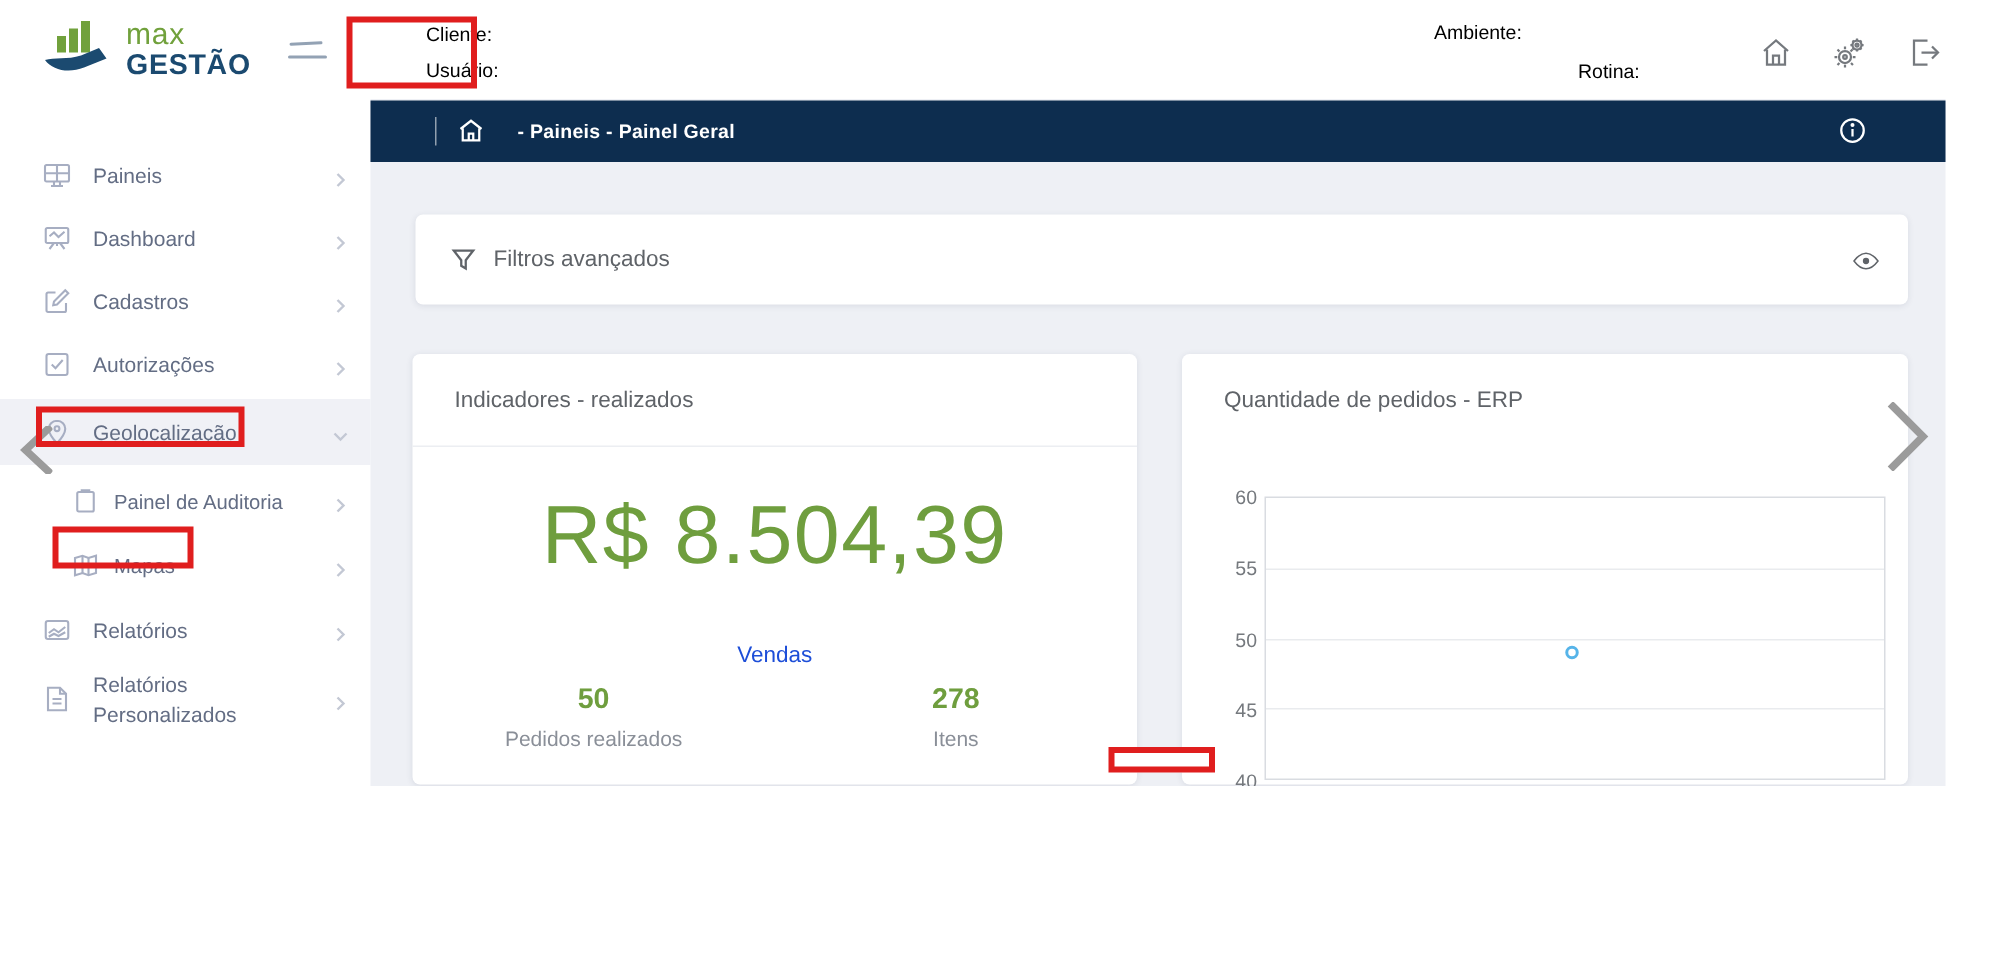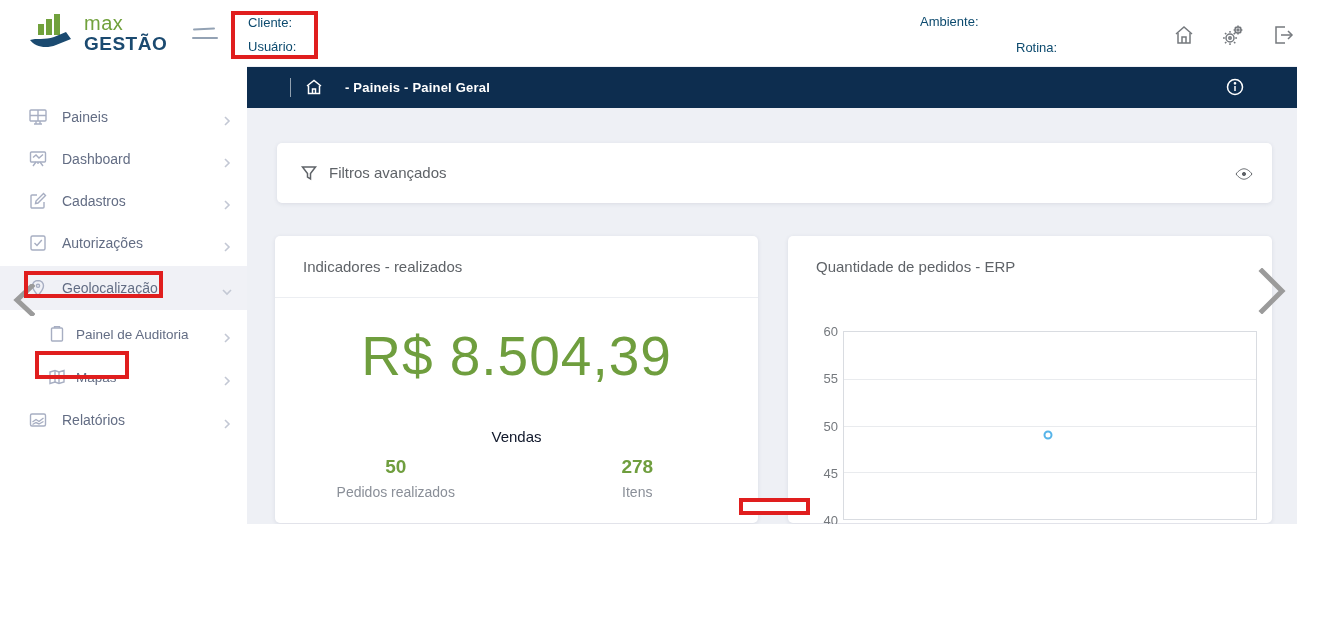--- a/index.html
+++ b/index.html
@@ -10,21 +10,21 @@
   
   .header { position:absolute; left:0; top:0; width:1297px; height:66px; background:#fff; }
   .logo { position:absolute; left:26px; top:8px; width:150px; height:50px; display:flex; align-items:center; gap:6px; }
   .logo-text { line-height:1; }
   .logo-max { color:#71a13c; font-size:20px; font-weight:400; letter-spacing:.5px; display:block; }
   .logo-gestao { color:#1b4a70; font-size:19px; font-weight:700; letter-spacing:.5px; display:block; margin-top:1px; }
   .hamburger { position:absolute; left:192px; top:26px; width:28px; height:16px; cursor:pointer; }
   .hamburger span { display:block; height:2px; background:#93a2b4; border-radius:1px; }
   .hamburger span:nth-child(1){ width:22px; margin:2px 0 7px 1px; transform:rotate(-3deg); }
   .hamburger span:nth-child(2){ width:26px; }
-  .hdr-label { position:absolute; color:#0c4a6e; font-size:13px; }
+  .hdr-label { position:absolute; color:#000000; font-size:13px;margin-left:36px; }
   .lbl-cliente { left:248px; top:15px; }
   .lbl-usuario { left:248px; top:39px; }
   .lbl-ambiente { left:920px; top:14px; }
   .lbl-rotina { left:1016px; top:40px; }
   .hdr-icon { position:absolute; top:23px; width:24px; height:24px; cursor:pointer; }
   .hdr-icon svg { stroke:#75797e; fill:none; stroke-width:1.5; }
   .icon-home-top { left:1172px; }
   .icon-gear { left:1221px; }
   .icon-exit { left:1271px; }
 
@@ -56,21 +56,21 @@
   .filter-funnel { position:absolute; left:23px; top:21px; width:18px; height:18px; }
   .filter-funnel svg { stroke:#5f6368; fill:none; stroke-width:1.5; }
   .filters-title { position:absolute; left:52px; top:21px; font-size:15px; color:#5f6368; }
   .filter-eye { position:absolute; right:18px; top:21px; width:20px; height:20px; cursor:pointer; }
   .filter-eye svg { stroke:#5f6368; fill:#5f6368; stroke-width:1; }
 
   .card-title { position:absolute; left:28px; top:22px; font-size:15px; color:#5f6368; }
   .ind-card { left:28px; top:170px; width:483px; height:287px; }
   .ind-divider { position:absolute; left:0; top:61px; width:100%; height:1px; background:#eceef2; }
   .big-value { position:absolute; left:0; top:88px; width:100%; text-align:center; font-size:55px; color:#6f9e3e; letter-spacing:1px; }
-  .value-label { position:absolute; left:0; top:192px; width:100%; text-align:center; font-size:15px; color:#0f172a; }
+  .value-label { position:absolute; left:0; top:192px; width:100%; text-align:center; font-size:15px; color:#1d4ed8; }
   .stats-row { position:absolute; left:0; top:220px; width:100%; display:flex; }
   .stat { flex:1; text-align:center; }
   .stat-value { font-size:19px; font-weight:700; color:#6f9e3e; }
   .stat-label { margin-top:6px; font-size:14px; color:#8a8f98; }
 
   .ped-card { left:541px; top:170px; width:484px; height:287px; }
   .chart-y-axis { position:absolute; left:18px; top:95px; width:32px; height:189px; }
   .ytick { position:absolute; right:0; transform:translateY(-45%); font-size:13px; color:#75797e; }
   .chart-plot-area { position:absolute; left:55px; top:95px; width:414px; height:189px; border:1px solid #d9dce1; background:#fff; }
   .gridline { position:absolute; left:0; width:100%; height:1px; background:#e9ebee; }
@@ -255,20 +255,33 @@
             <path d="M4.5 12 L8 9.5 L11 11.5 L15.5 8"></path>
             <path d="M4.5 14.5 L8 12.5 L11 14 L15.5 11.5"></path>
           </svg>
       </span>
       <span class="ni-label">Relatórios</span>
       <span class="ni-chev"><svg viewBox="0 0 10 10" width="10" height="10">
             <path d="M3 1 L7 5 L3 9"></path>
           </svg></span>
     </div>
 
+    <div class="nav-item" style="top:375px; height:50px">
+      <span class="ni-icon">
+        <svg viewBox="0 0 20 20" width="20" height="20">
+            <path d="M4 2.5 H12 L16 6.5 V17.5 H4 Z"></path>
+            <path d="M12 2.5 V6.5 H16"></path>
+            <path d="M7 10 H13 M7 13 H13"></path>
+          </svg>
+      </span>
+      <span class="ni-label two-line" style="width:120px">Relatórios Personalizados</span>
+      <span class="ni-chev"><svg viewBox="0 0 10 10" width="10" height="10">
+            <path d="M3 1 L7 5 L3 9"></path>
+          </svg></span>
+    </div>
   </div>
 
   <div class="main">
 
     <div class="breadcrumb-bar">
       <div class="bc-divider"></div>
       <div class="bc-home">
         <svg viewBox="0 0 20 20" width="20" height="20">
             <path d="M3 9 L10 3.5 L17 9"></path>
             <path d="M4.5 8.5 V16.5 H15.5 V8.5"></path>

